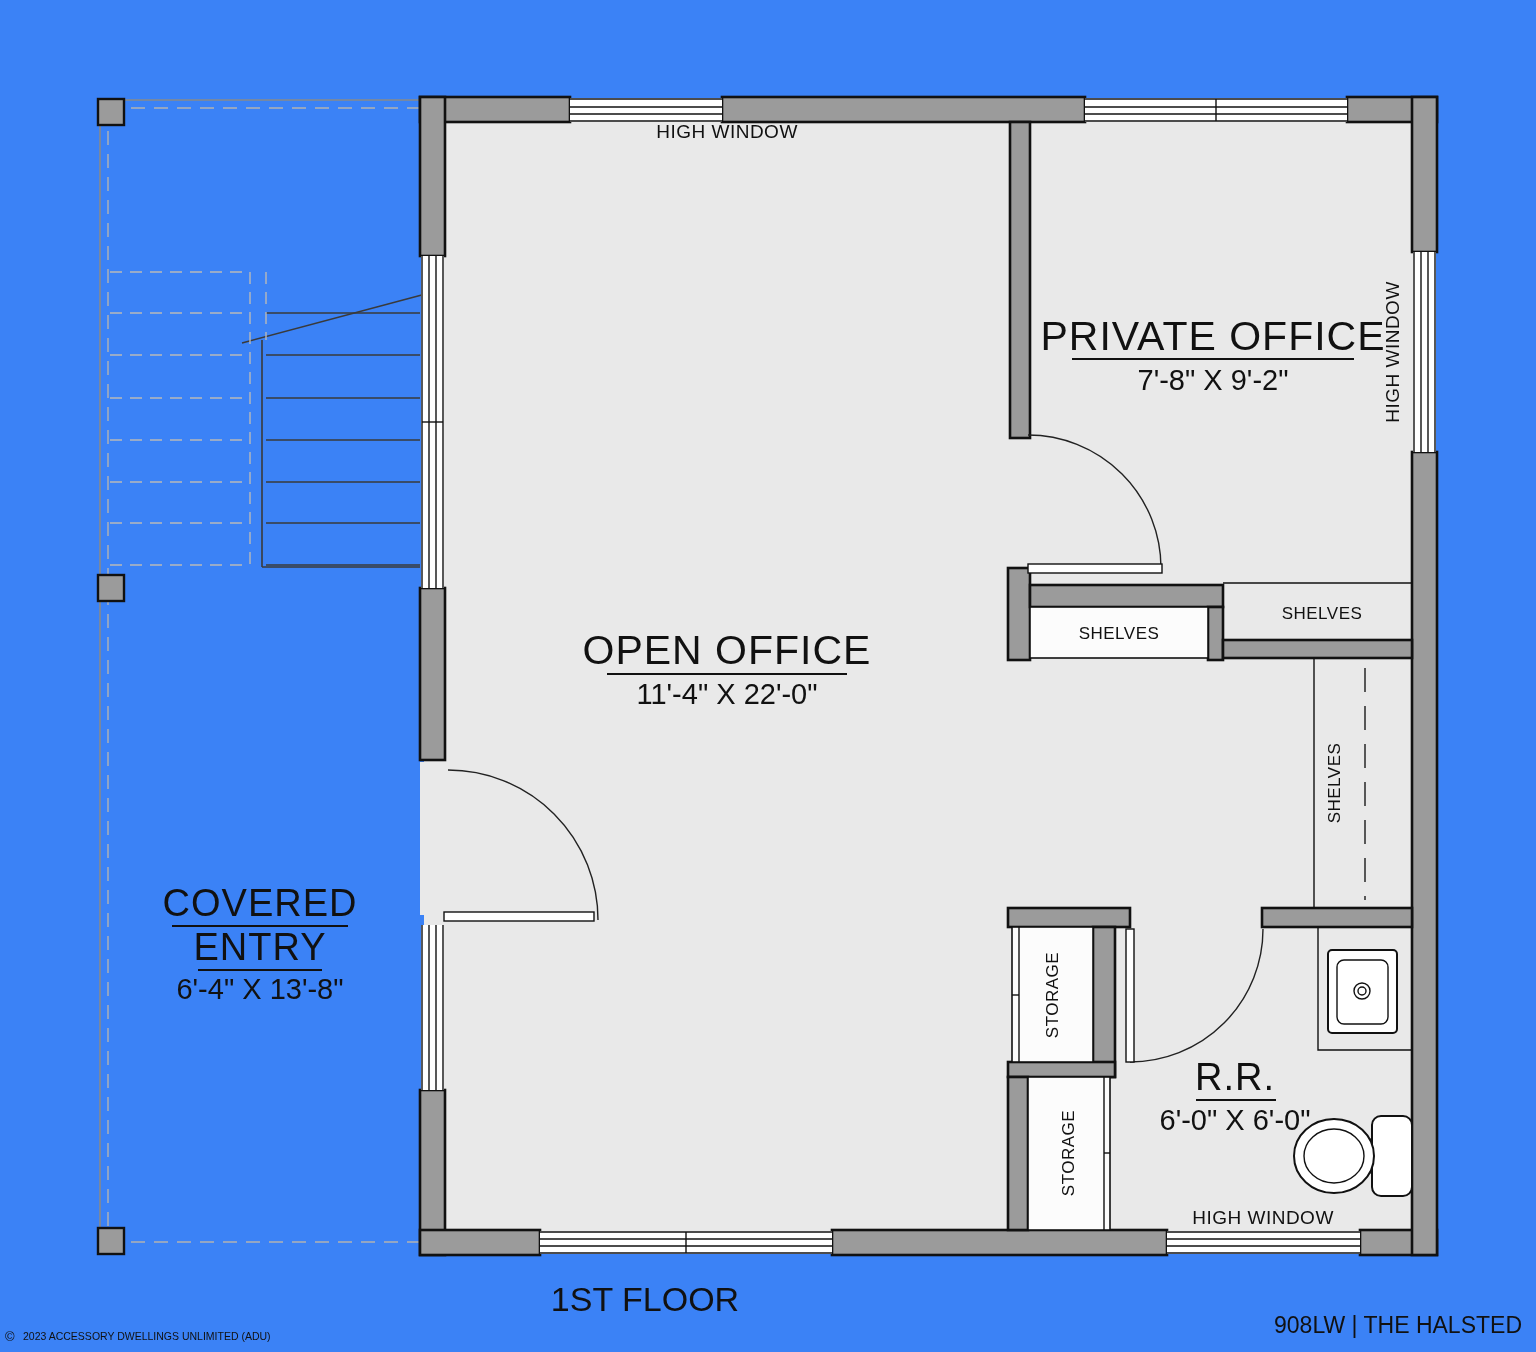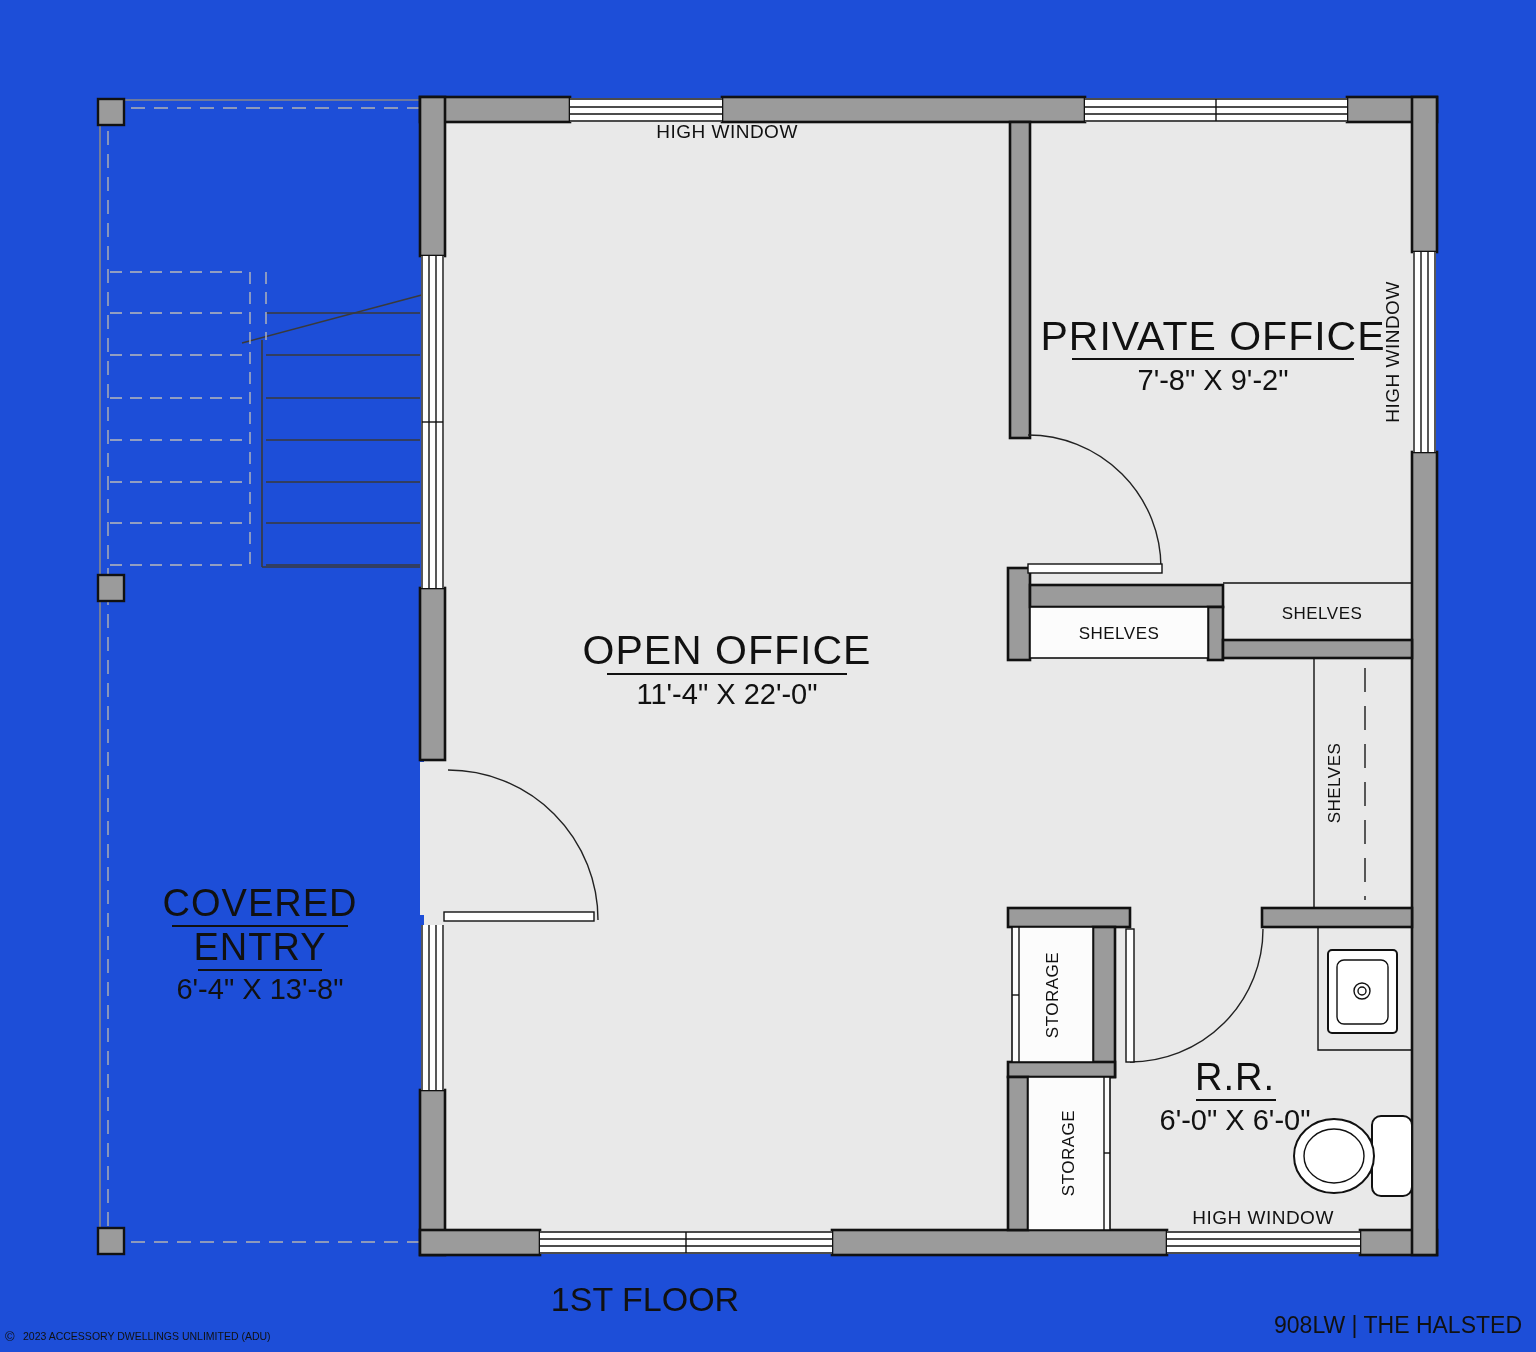--- a/index.html
+++ b/index.html
@@ -1,16 +1,16 @@
 <!DOCTYPE html>
 <html><head>
 <meta charset="utf-8">
 <style>
   html,body{margin:0;padding:0;background:#ffffff;}
-  .page{position:relative;width:1536px;height:1352px;background:#1d4ed8;overflow:hidden;
+  .page{position:relative;width:1536px;height:1352px;background:#3b82f6;overflow:hidden;
         font-family:"Liberation Sans", sans-serif;}
   svg text{fill:#111111;font-family:"Liberation Sans","DejaVu Sans",sans-serif;}
   .room-title{font-size:41px;letter-spacing:1px;}
   .room-title-sm{font-size:38px;letter-spacing:1px;}
   .room-dims{font-size:29px;}
   .small-label{font-size:19px;letter-spacing:0.5px;}
   .tiny-label{font-size:17px;letter-spacing:0.5px;}
   .plan-title{font-size:34px;}
   .plan-code{font-size:23px;}
   .copyright{font-size:10.5px;}

